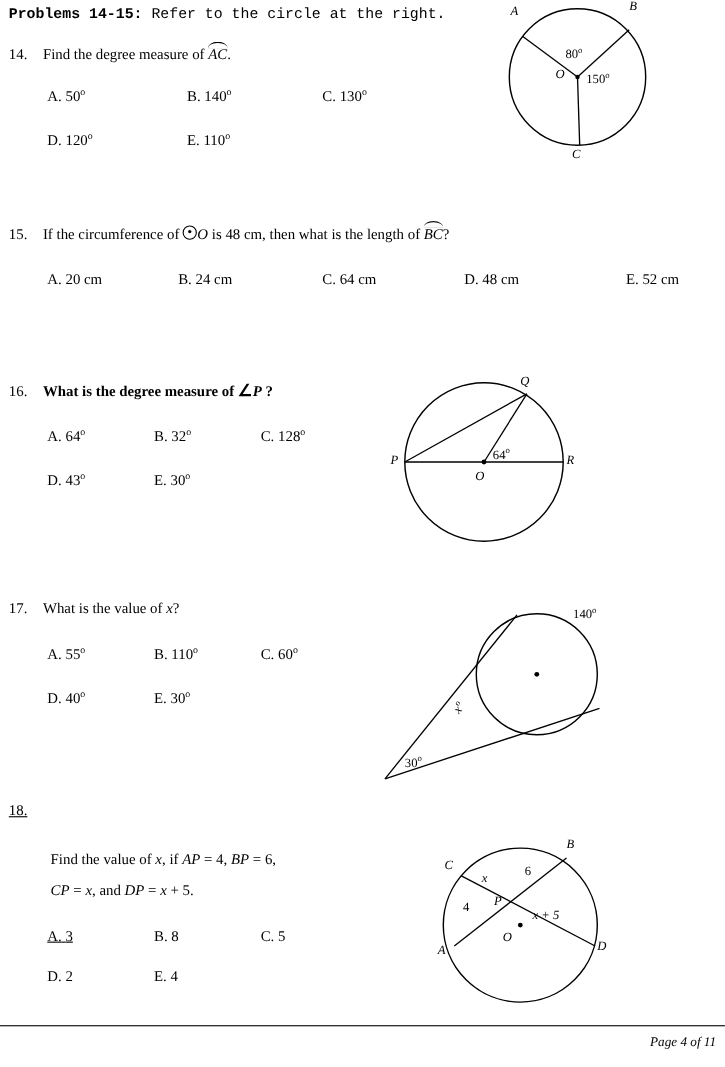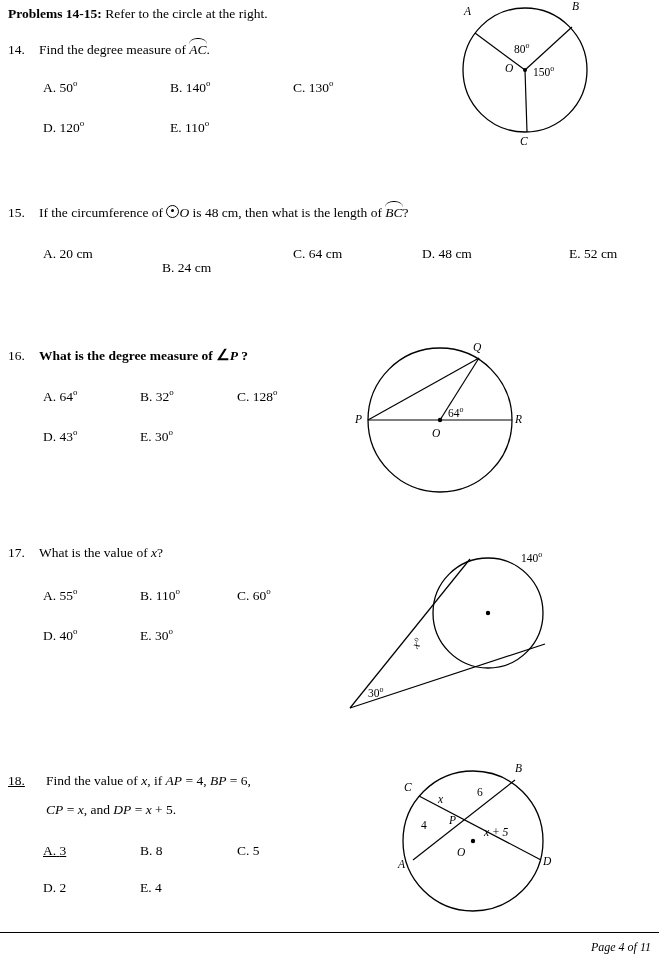--- a/index.html
+++ b/index.html
@@ -19,20 +19,21 @@
     position: relative;
     width: 659px;
     height: 970px;
   }
   .abs { position: absolute; }
 
   
   .hdr {
     font-size: 13.5px;
     font-weight: bold;
+    font-family: Liberation Mono, monospace;
   }
   .hdr .normal { font-weight: normal; }
   .qnum {
     font-size: 13.5px;
   }
   .qtext {
     font-size: 13.5px;
   }
   .choice {
     font-size: 13.5px;
@@ -158,21 +159,21 @@
 
   <div class="abs qnum" style="left:8px; top:205px;">15.</div>
   <div class="abs qtext" style="left:39px; top:205px;">
     <span>If the circumference of </span><span class="circdot"></span><span class="ital">O</span><span> is 48 cm, then what is the length of </span><span class="arcbar">BC</span><span>?</span>
   </div>
 
   <div class="abs choice" style="left:43px; top:246px;">
     <span>A.</span>
     <span>20 cm</span>
   </div>
-  <div class="abs choice" style="left:162px; top:246px;margin-top:14px;">
+  <div class="abs choice" style="left:162px; top:246px;">
     <span>B.</span>
     <span>24 cm</span>
   </div>
   <div class="abs choice" style="left:293px; top:246px;">
     <span>C.</span>
     <span>64 cm</span>
   </div>
   <div class="abs choice" style="left:422px; top:246px;">
     <span>D.</span>
     <span>48 cm</span>
@@ -259,21 +260,21 @@
       <line x1="10" y1="160" x2="130" y2="11" stroke="#000" stroke-width="1.2"></line>
 
       <line x1="10" y1="160" x2="205" y2="96" stroke="#000" stroke-width="1.2"></line>
       <circle cx="148" cy="65" r="2.2" fill="#000"></circle>
     </svg>
     <span class="figval" style="left:181px; top:2px;"><span>140</span><span class="sup">o</span></span>
     <span class="figval" style="left:68px; top:94px; transform:rotate(-52deg); transform-origin:left top;"><span class="ital">x</span><span class="sup">o</span></span>
     <span class="figval" style="left:28px; top:137px;"><span>30</span><span class="sup">o</span></span>
   </div>
 
-  <div class="abs qnum" style="left:8px; top:773px;text-decoration:underline;">18.</div>
+  <div class="abs qnum" style="left:8px; top:729px;text-decoration:underline;">18.</div>
   <div class="abs qtext" style="left:46px; top:773px;">
     <span>Find the value of </span><span class="ital">x</span><span>, if </span><span class="ital">AP</span><span> = 4, </span><span class="ital">BP</span><span> = 6,</span>
   </div>
   <div class="abs qtext" style="left:46px; top:802px;">
     <span class="ital">CP</span><span> = </span><span class="ital">x</span><span>, and </span><span class="ital">DP</span><span> = </span><span class="ital">x</span><span> + 5.</span>
   </div>
 
   <div class="abs choice" style="left:43px; top:843px;text-decoration:underline;">
     <span>A.</span>
     <span>3</span>

